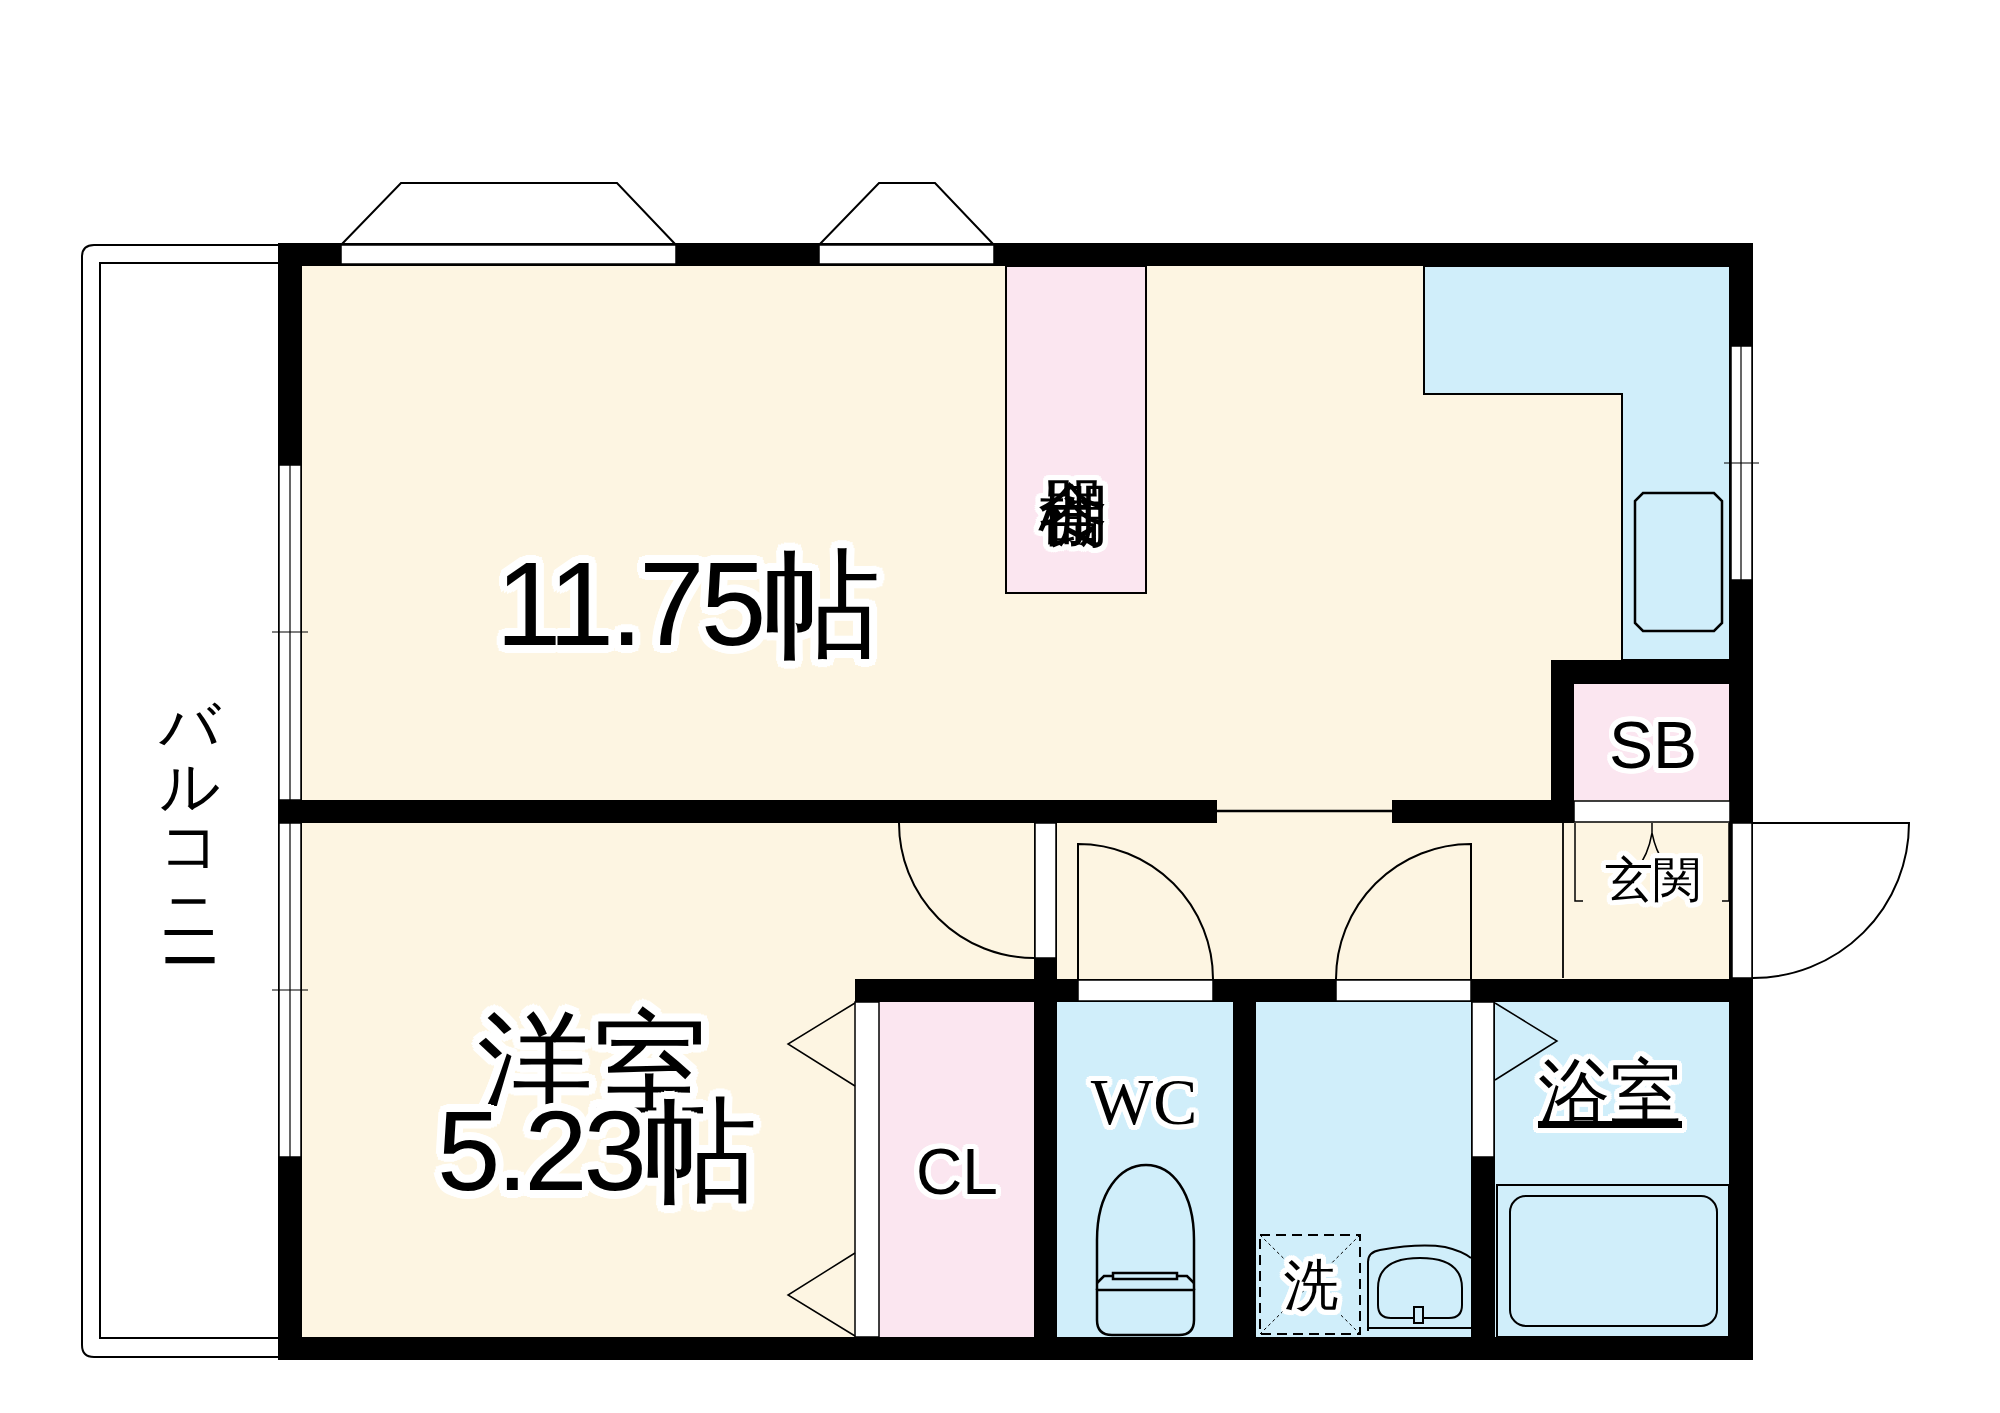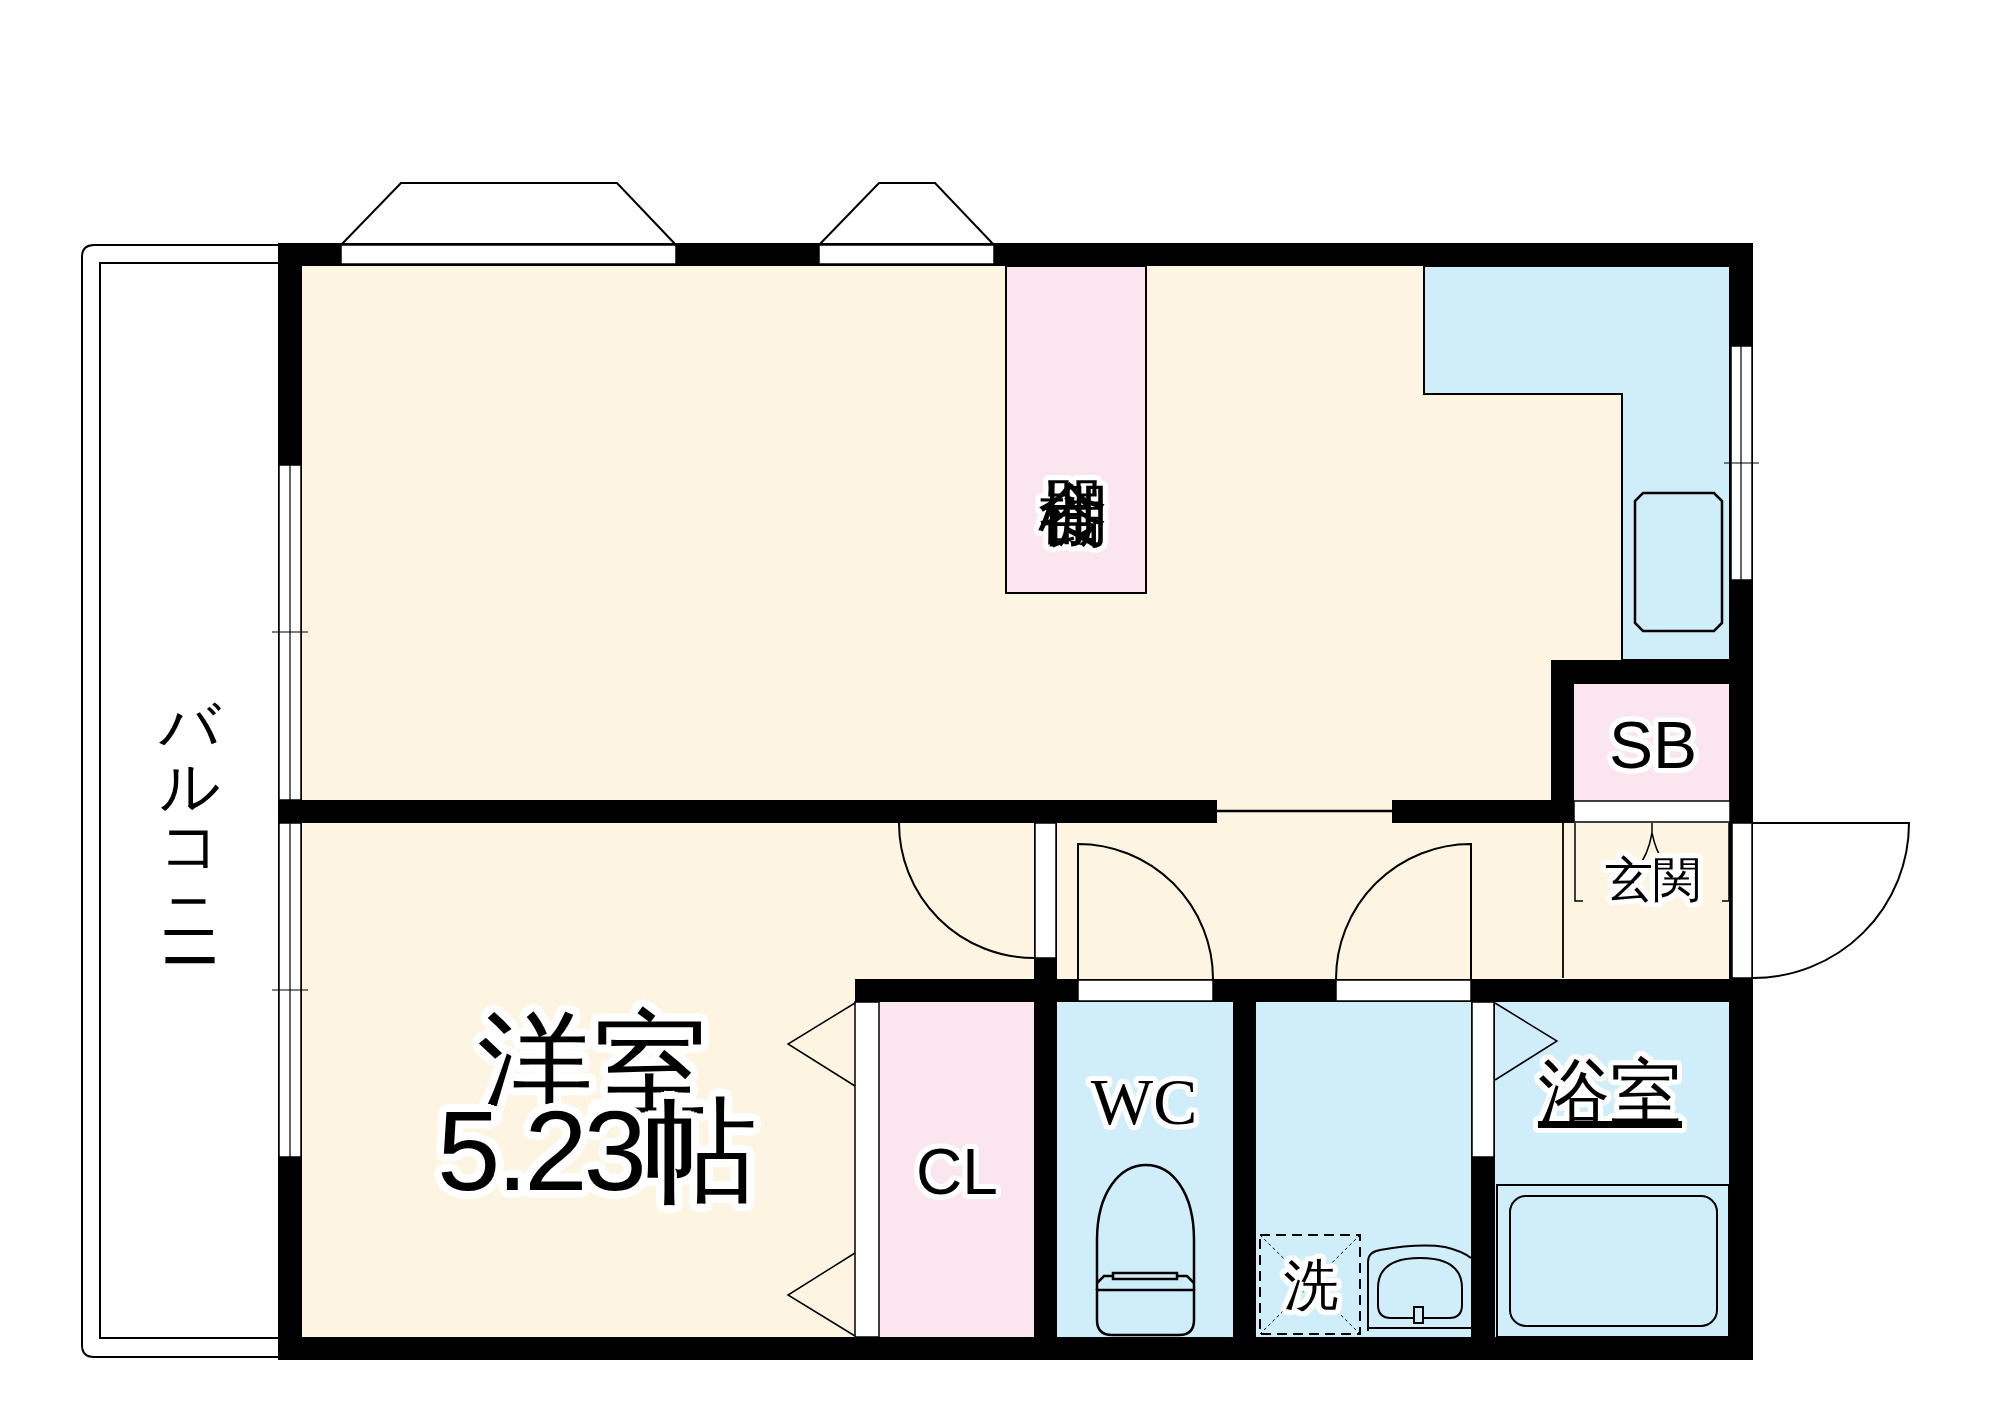--- a/index.html
+++ b/index.html
@@ -140,20 +140,21 @@
     </g>
 
     <g fill="none" stroke="#000" stroke-width="2">
       <rect x="1497" y="1185" width="232" height="152"></rect>
       <rect x="1510" y="1196" width="207" height="130" rx="16"></rect>
     </g>
   </svg>
 
   <div class="lbl vert" style="left:190px; top:795px; font-size:60px;">バルコニー</div>
 
+  <div class="lbl halo-lg cond" style="left:686px; top:604px; font-size:118px;">11.75帖</div>
 
   <div class="lbl vert halo" style="left:1074px; top:424px; font-size:70px;">食器棚</div>
 
   <div class="lbl halo" style="left:1653px; top:745px; font-size:66px;">SB</div>
 
   <div class="lbl halo" style="left:1653px; top:880px; font-size:48px;">玄関</div>
 
   <div class="lbl halo-lg" style="left:593px; top:1021px; font-size:116px;margin-top:44px;">洋室</div>
   <div class="lbl halo-lg cond" style="left:595px; top:1151px; font-size:114px;">5.23帖</div>
 

